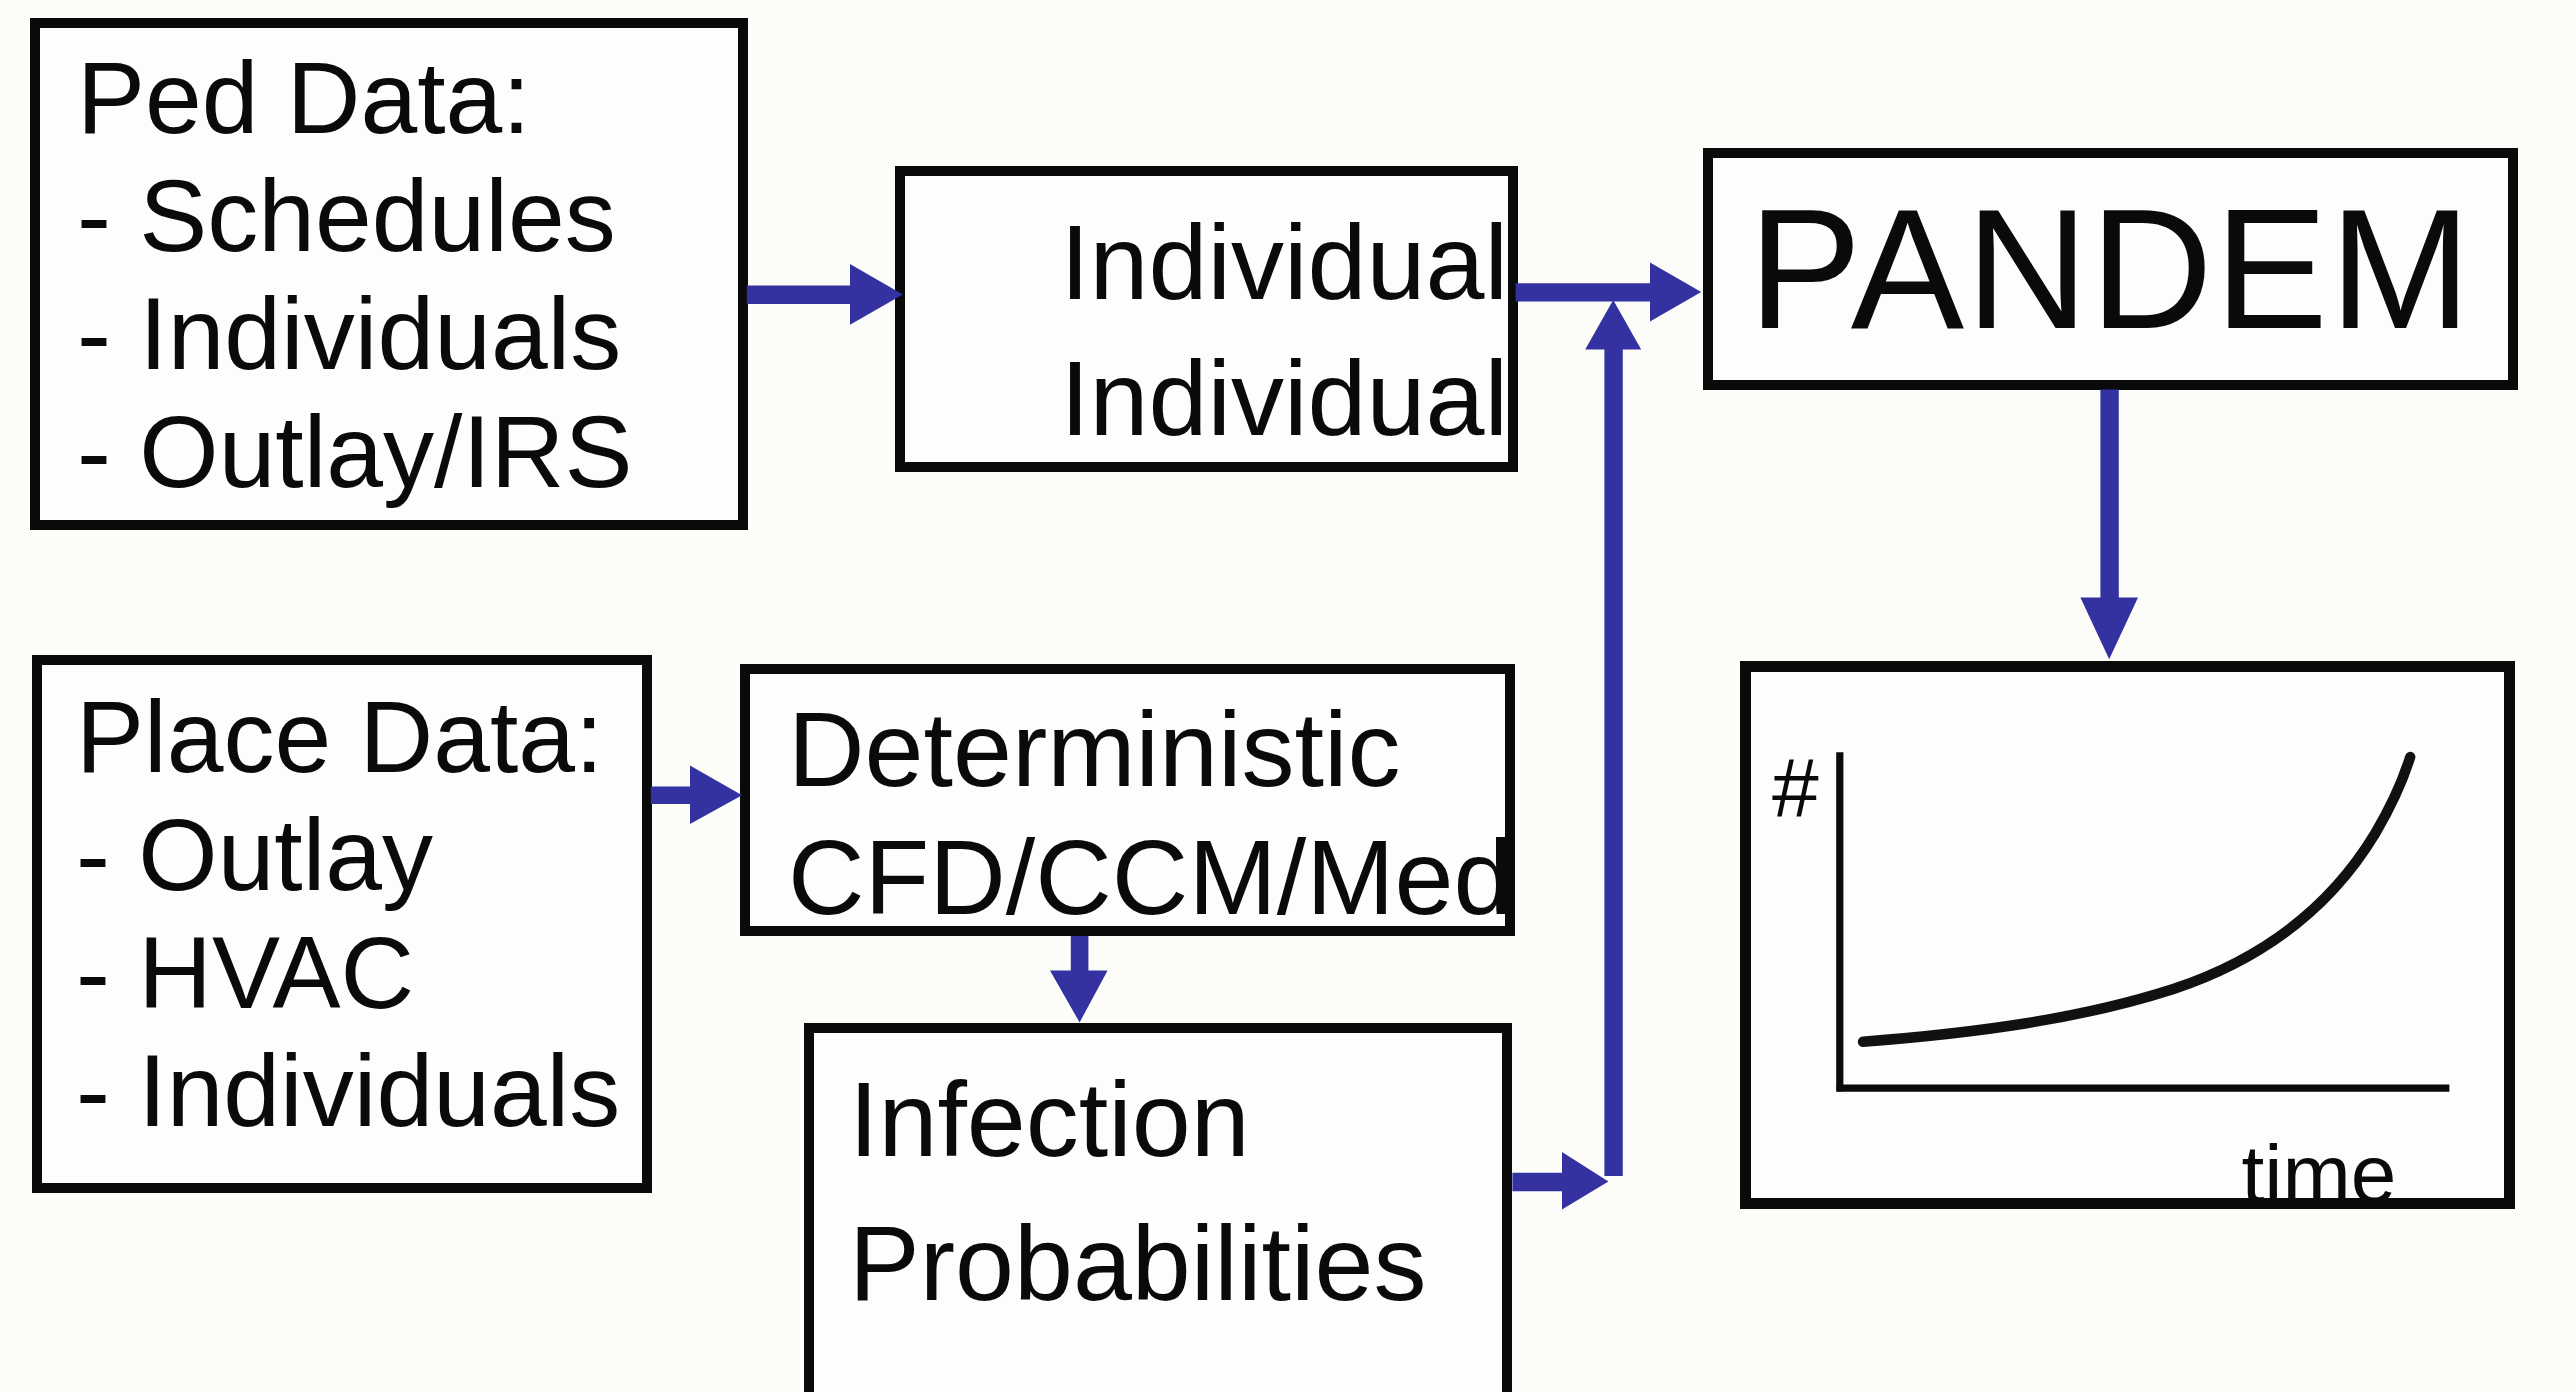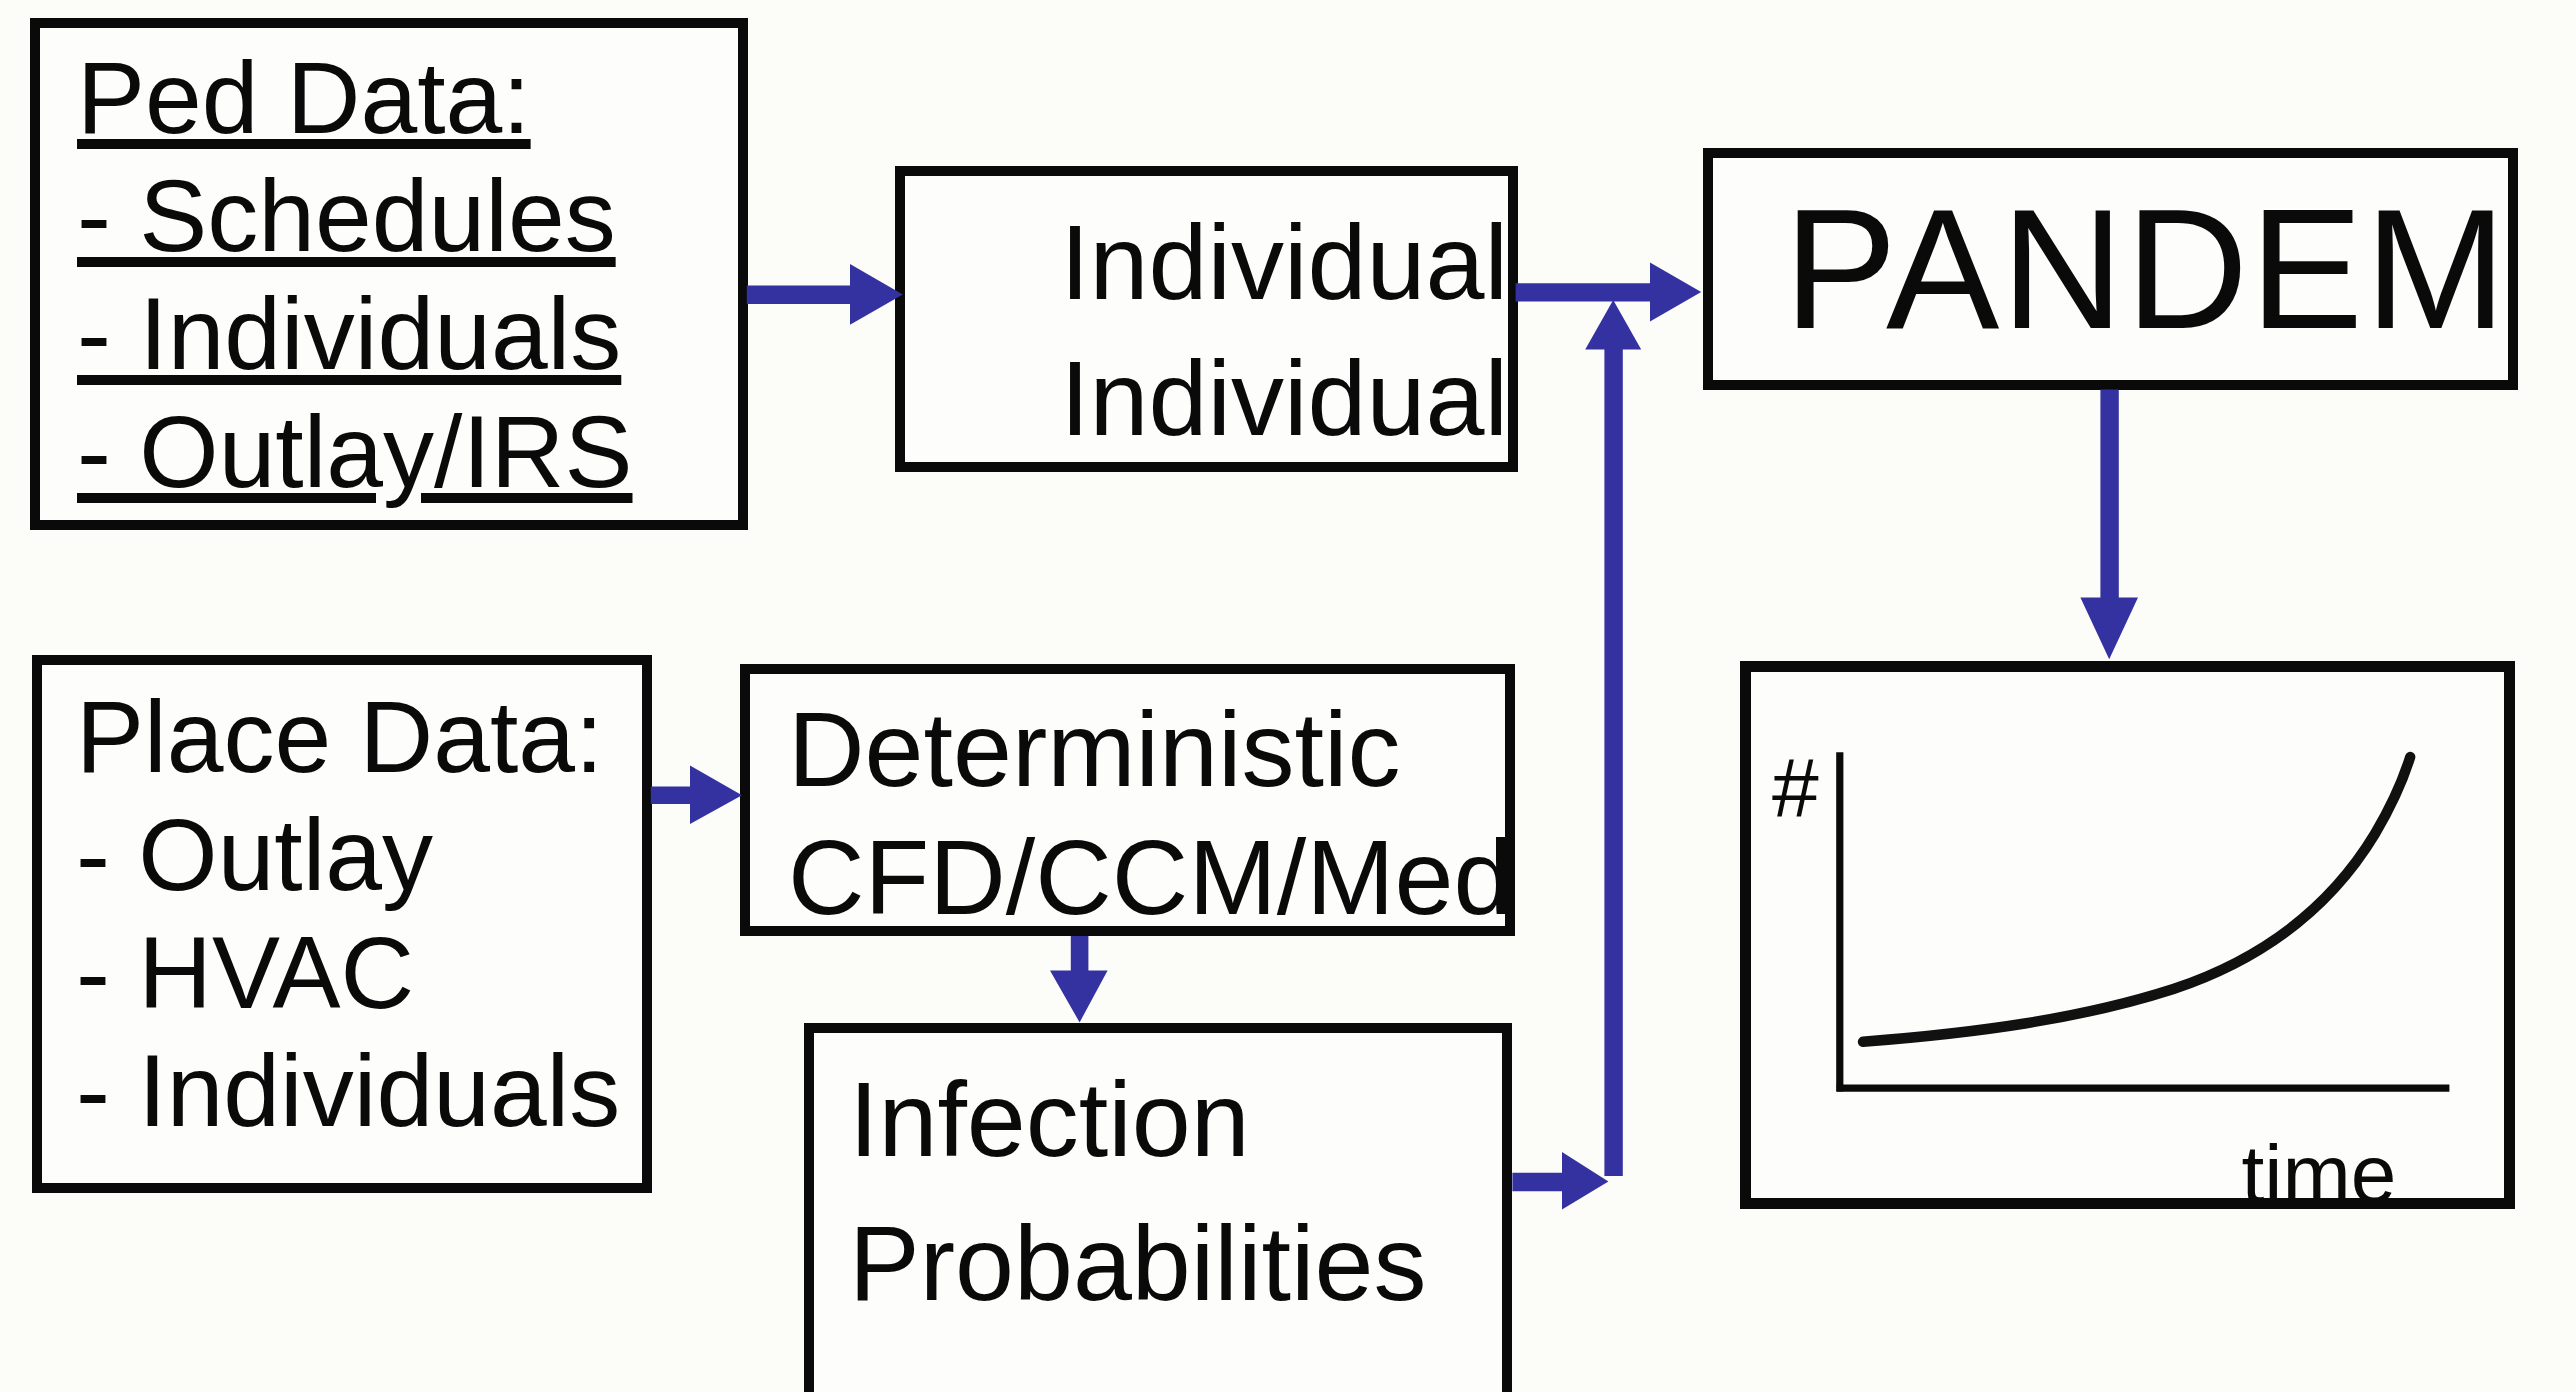--- a/index.html
+++ b/index.html
@@ -23,21 +23,20 @@
     box-sizing: border-box;
     color: #0A0A0A;
   }
   .lines-box .line {
     white-space: nowrap;
   }
   #ped-data {
     left: 30px; top: 17.6px; width: 718px; height: 512px;
     font-size: 102px; line-height: 118px;
     padding: 11.2px 0 0 37px;
-    text-decoration: underline;
   }
   #place-data {
     left: 32px; top: 655px; width: 620px; height: 538px;
     font-size: 102px; line-height: 118px;
     padding: 12.8px 0 0 34px;
   }
   #individual-schedules {
     left: 895px; top: 166px; width: 623px; height: 306px;
     font-size: 106px; line-height: 136px;
     padding: 17.6px 0 0 42px;
@@ -49,21 +48,21 @@
     padding: 11.2px 0 0 38px;
   }
   #infection-probabilities {
     left: 804px; top: 1023px; width: 708px; height: 392px;
     font-size: 106px; line-height: 144px;
     padding: 14.4px 0 0 35px;
   }
   #pandem {
     left: 1703px; top: 148px; width: 815px; height: 242px;
     font-size: 170px;
-    display: flex; align-items: center; justify-content: flex-end;
+    display: flex; align-items: center; justify-content: center;
     letter-spacing: 1.6px;
   }
   #output-plot {
     left: 1740px; top: 661px; width: 775px; height: 548px;
     border-width: 11.2px;
   }
   #plot-svg { position: absolute; left: 0; top: 0; }
   .plot-label-y {
     position: absolute; left: 21px; top: 74px;
     font-size: 84px; line-height: 84px;

